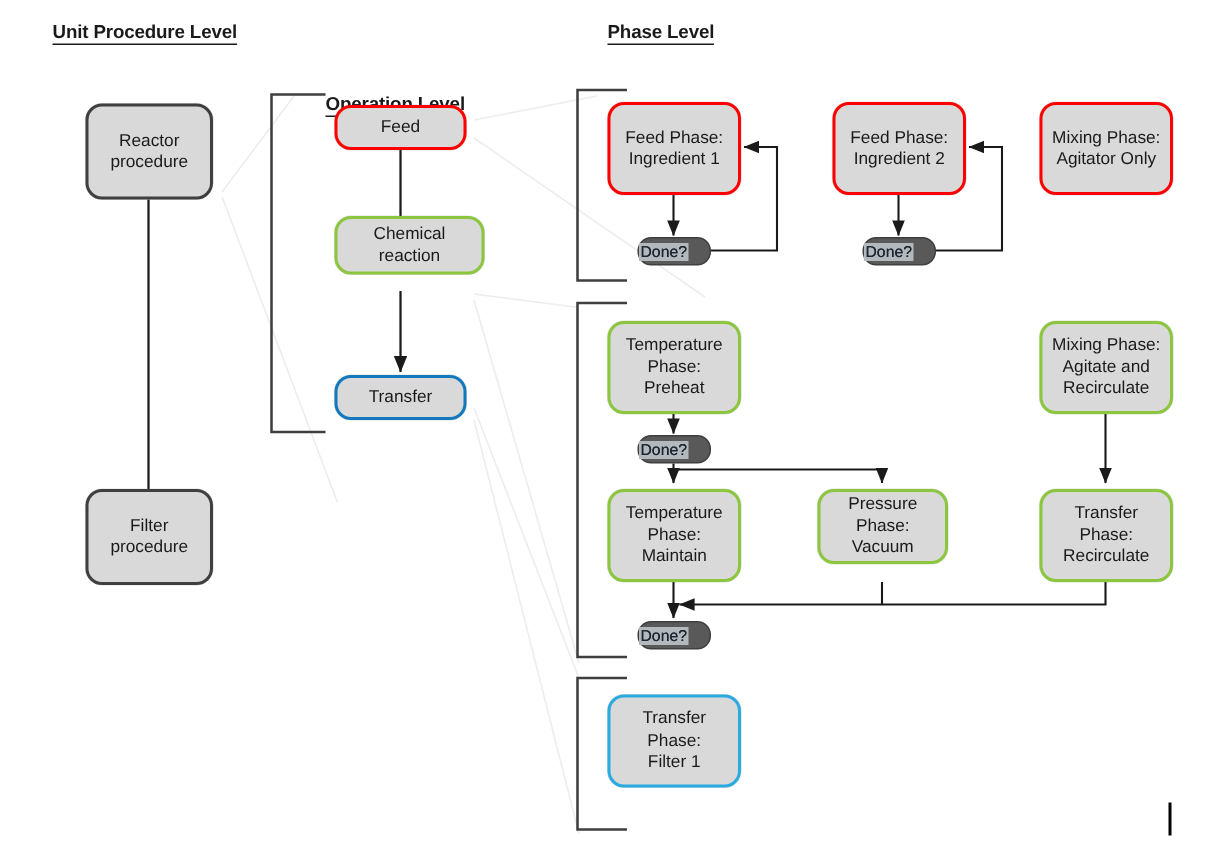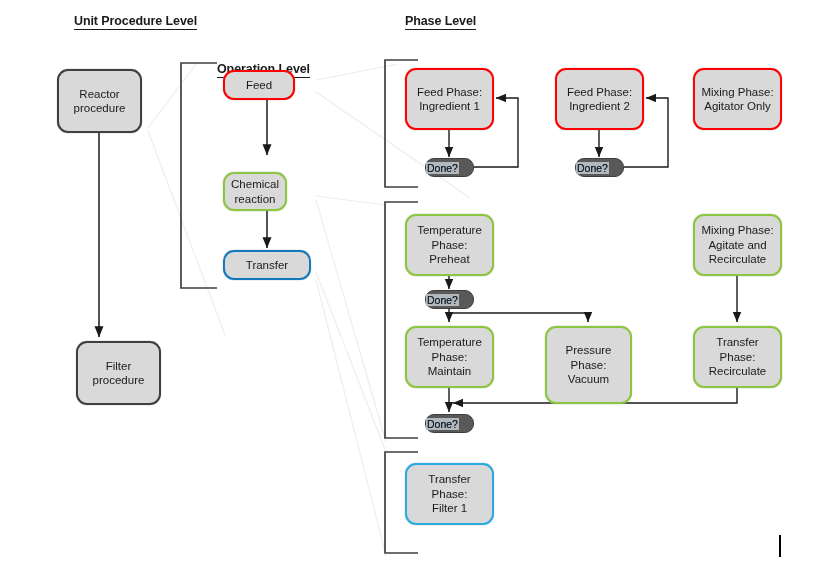--- a/index.html
+++ b/index.html
@@ -137,31 +137,31 @@
       <line x1="449" y1="276" x2="449" y2="289" marker-end="url(#arw)"></line>
       <line x1="449" y1="309" x2="449" y2="322" marker-end="url(#arw)"></line>
       <path d="M449,313 L588,313 L588,322" marker-end="url(#arw)"></path>
       <line x1="737" y1="276" x2="737" y2="322" marker-end="url(#arw)"></line>
       <line x1="449" y1="388" x2="449" y2="412" marker-end="url(#arw)"></line>
       <path d="M737,388 L737,403 L453,403" marker-end="url(#arw)"></path>
       <path d="M588,388 L588,403"></path>
     </g>
   </svg>
 
-  <div class="col-header" style="left:35px; top:14px;margin-left:39px;">Unit Procedure Level</div>
+  <div class="col-header" style="left:35px; top:14px;">Unit Procedure Level</div>
   <div class="col-header" style="left:217px; top:14px;margin-top:48px;">Operation Level</div>
   <div class="col-header" style="left:385px; top:14px;margin-left:20px;">Phase Level</div>
 
   <div class="node gray" style="left:57px; top:69px; width:85px; height:64px;">Reactor
 procedure</div>
-  <div class="node gray" style="left:57px; top:341px; width:85px; height:64px;margin-left:19px;">Filter
+  <div class="node gray" style="left:57px; top:326px; width:85px; height:64px;">Filter
 procedure</div>
 
-  <div class="node red" style="left:223px; top:70px; width:72px; height:30px;">Feed</div>
-  <div class="node green" style="left:223px; top:172px; width:64px; height:39px;">Chemical
+  <div class="node red" style="left:223px; top:70px; width:88px; height:30px;">Feed</div>
+  <div class="node green" style="left:223px; top:144px; width:100px; height:39px;">Chemical
 reaction</div>
   <div class="node blue" style="left:223px; top:250px; width:88px; height:30px;">Transfer</div>
 
   <div class="node red" style="left:405px; top:68px; width:89px; height:62px;">Feed Phase:
 Ingredient 1</div>
   <div class="node red" style="left:555px; top:68px; width:89px; height:62px;">Feed Phase:
 Ingredient 2</div>
   <div class="node red" style="left:693px; top:68px; width:89px; height:62px;">Mixing Phase:
 Agitator Only</div>
 
@@ -179,21 +179,21 @@
 Agitate and
 Recirculate</div>
 
   <div class="pill" style="left:425px; top:290px; width:49px; height:19px;">
     <span>Done?</span>
   </div>
 
   <div class="node green" style="left:405px; top:326px; width:89px; height:62px;">Temperature
 Phase:
 Maintain</div>
-  <div class="node green" style="left:545px; top:326px; width:87px; height:78px;">Pressure
+  <div class="node green" style="left:545px; top:326px; width:87px; height:50px;">Pressure
 Phase:
 Vacuum</div>
   <div class="node green" style="left:693px; top:326px; width:89px; height:62px;">Transfer
 Phase:
 Recirculate</div>
 
   <div class="pill" style="left:425px; top:414px; width:49px; height:19px;">
     <span>Done?</span>
   </div>
 

